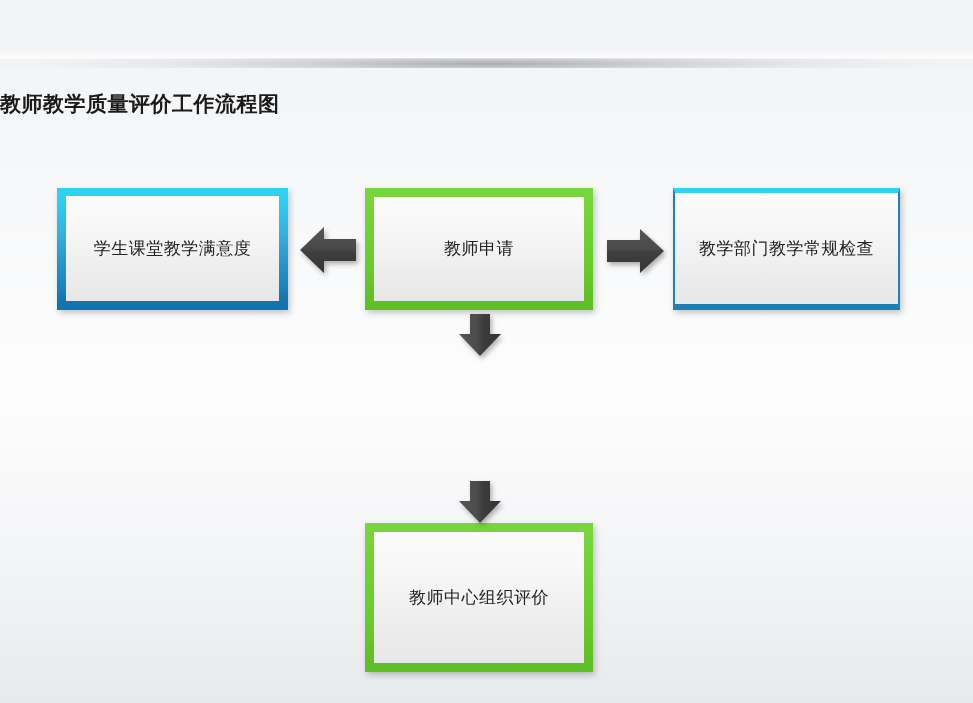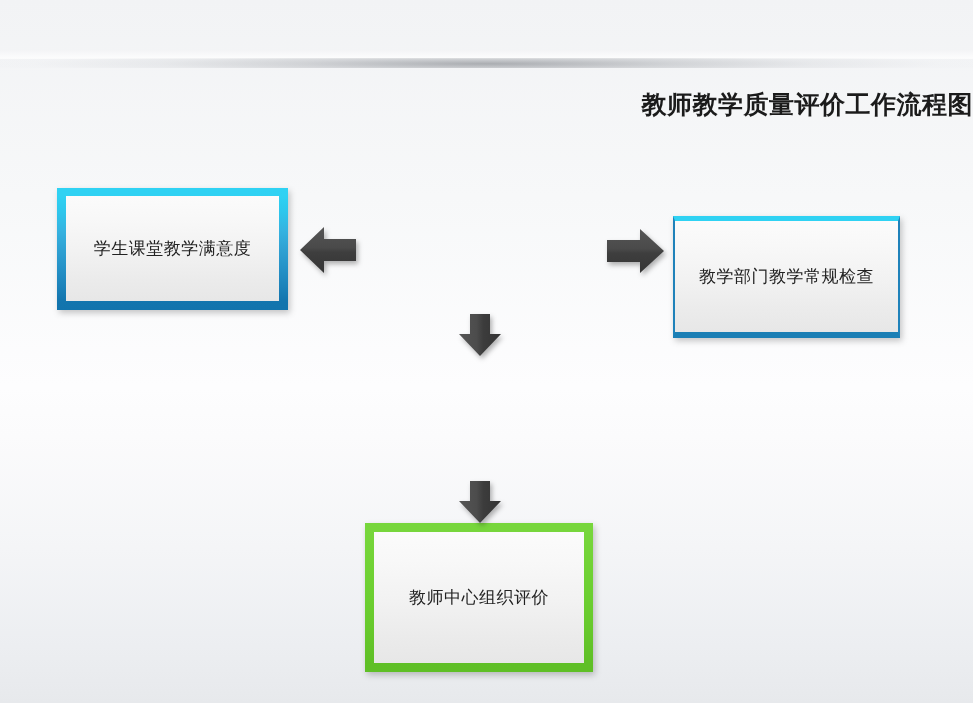--- a/index.html
+++ b/index.html
@@ -56,22 +56,22 @@
                   rgba(255,255,255,0.85) 100%);
     pointer-events: none;
   }
 
   
   .title {
     position: absolute;
     left: 0;
     top: 82px;
     width: 973px;
-    text-align: right;
-    font-size: 25px;
+    text-align: left;
+    font-size: 21px;
     font-weight: bold;
     color: #1b1b1b;
     letter-spacing: 0.5px;
     line-height: 44px;
     white-space: nowrap;
   }
 
   
   .node {
     position: absolute;
@@ -120,21 +120,20 @@
                     #6ccf31 48%,
                     #67c92c 72%,
                     #5fbf26 100%) 1;
   }
 
   
   .frame-blue-thin {
     border: 2px solid #1f82ba;
     border-top: 5px solid #2fd2f3;
     border-bottom: 6px solid #1b7fb5;
-    margin-top: 28px;
   }
 
   
   .arrow {
     position: absolute;
     filter: drop-shadow(2px 3px 2.5px rgba(0,0,0,0.30));
   }
   .arrow-body { display: block; }
 
   
@@ -156,20 +155,23 @@
 
   <div class="swoosh-hi"></div>
   <div class="swoosh"></div>
 
   <div class="title">教师教学质量评价工作流程图</div>
 
   <div id="node-left" class="node frame-blue-thick">
     <span class="node-label">学生课堂教学满意度</span>
   </div>
 
+  <div id="node-center" class="node frame-green-thick">
+    <span class="node-label">教师申请</span>
+  </div>
 
   <div id="node-right" class="node frame-blue-thin">
     <span class="node-label">教学部门教学常规检查</span>
   </div>
 
 
   <div id="node-bottom" class="node frame-green-thick">
     <span class="node-label">教师中心组织评价</span>
   </div>
 

